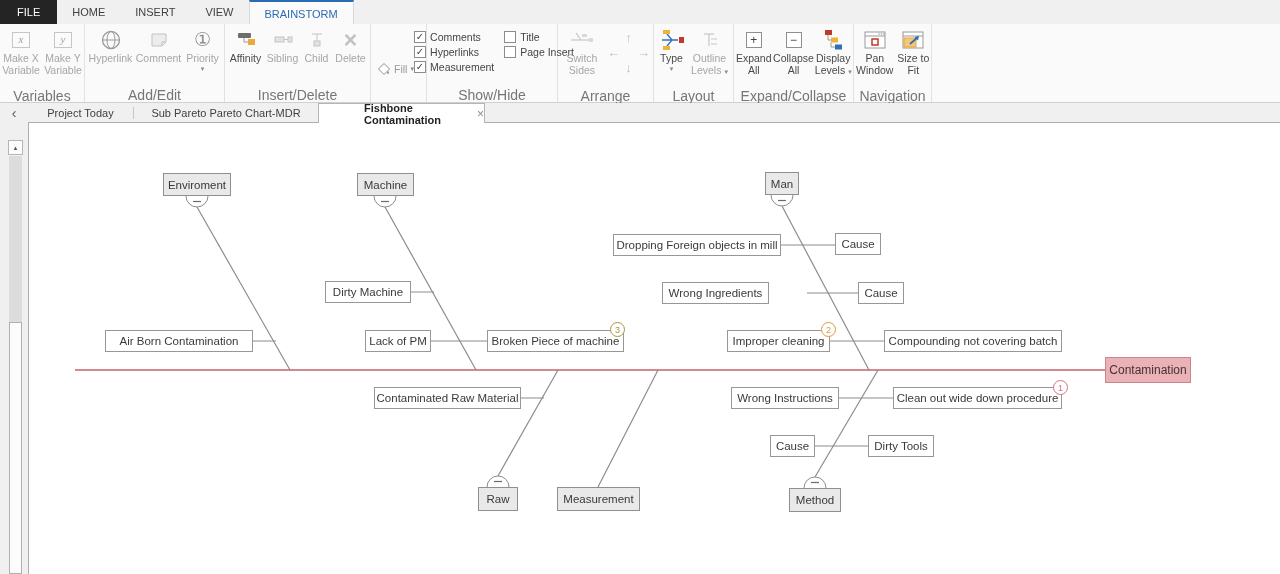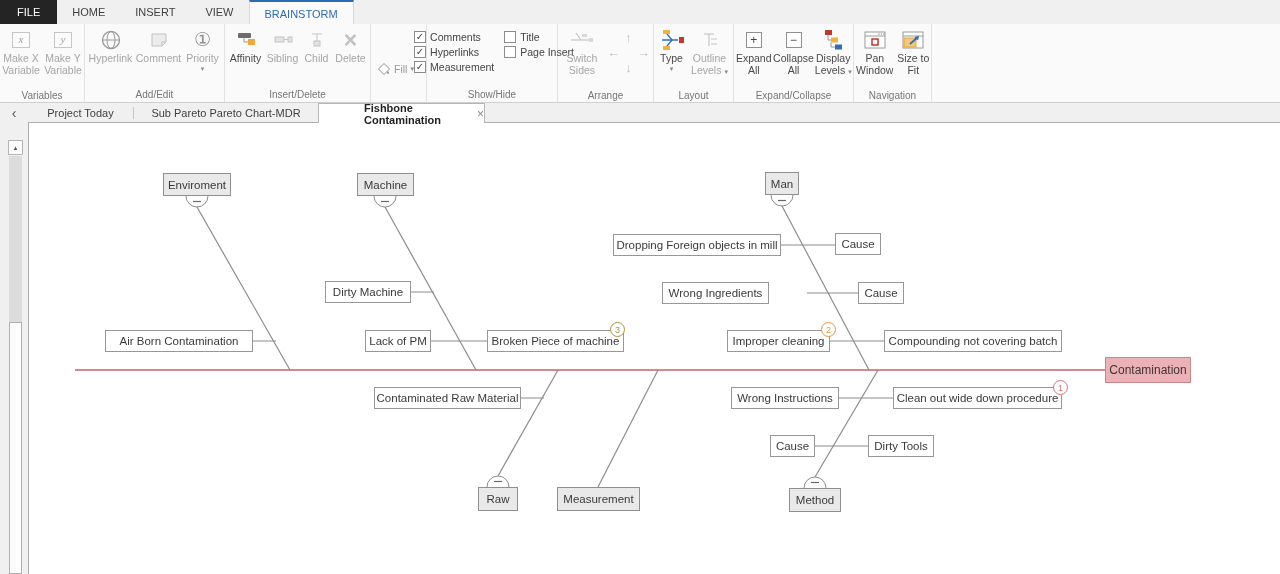--- a/index.html
+++ b/index.html
@@ -9,21 +9,21 @@
   
   .rtabs{position:absolute;left:0;top:0;width:100%;height:24px;background:#f0f0f0;display:flex;align-items:stretch;}
   .rtab{display:flex;align-items:center;padding:12px 15px;font-size:11px;color:#3f3f3f;cursor:default;box-sizing:border-box;}
   .rtab.file{background:#242424;color:#fff;padding:0 17px;}
   .rtab.active{background:#fafafa;color:#2a6cb4;border-top:2px solid #2a6cb4;border-left:1px solid #d8d8d8;border-right:1px solid #d8d8d8;}
 
   
   .ribbon{position:absolute;left:0;top:24px;width:100%;height:79px;background:#fafafa;border-bottom:1px solid #d0d0d0;display:flex;box-sizing:border-box;}
   .rgroup{display:flex;flex-direction:column;border-right:1px solid #e2e2e2;box-sizing:border-box;flex:0 0 auto;}
   .rbody{flex:1;display:flex;justify-content:center;align-items:flex-start;}
-  .rcap{height:15px;display:flex;align-items:center;justify-content:center;font-size:10px;color:#767676;gap:3px;margin-top:12px;}
+  .rcap{height:15px;display:flex;align-items:center;justify-content:center;font-size:14px;color:#767676;gap:3px;margin-top:12px;}
   .rbtn{display:flex;flex-direction:column;align-items:center;padding-top:3px;font-size:10.5px;line-height:11.5px;text-align:center;color:#4a4a4a;}
   .rbtn.dis{color:#a6a6a6;}
   .ric{height:26px;display:flex;align-items:center;justify-content:center;}
   .caret{font-size:7px;color:#8a8a8a;line-height:8px;}
   .xyic{width:16px;height:14px;border:1px solid #c6c6c6;background:#fbfbfb;display:flex;align-items:center;justify-content:center;
         font-family:"Liberation Serif",serif;font-style:italic;font-size:11px;color:#a0a0a0;}
   .bigx{font-size:23px;color:#c2c2c2;line-height:20px;font-weight:bold;}
   .pri{font-size:19px;color:#8f8f8f;line-height:20px;}
   .sqic{width:14px;height:14px;border:1px solid #8f8f8f;background:#fff;display:flex;align-items:center;justify-content:center;
         font-size:12px;color:#444;line-height:14px;}

